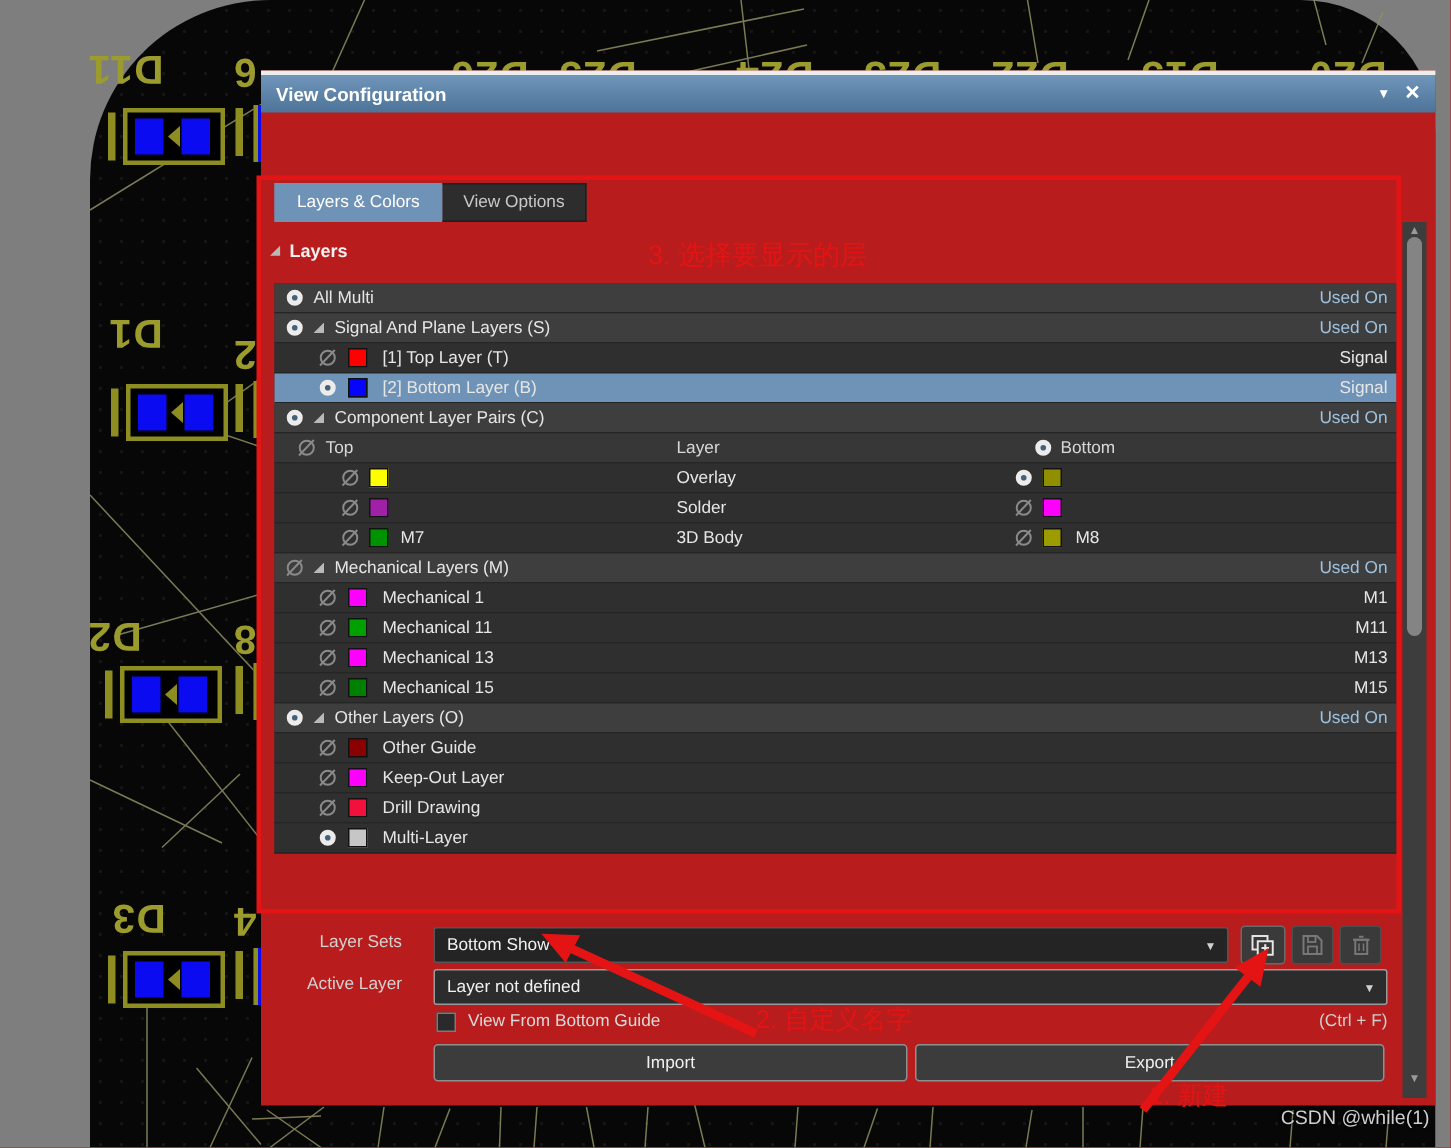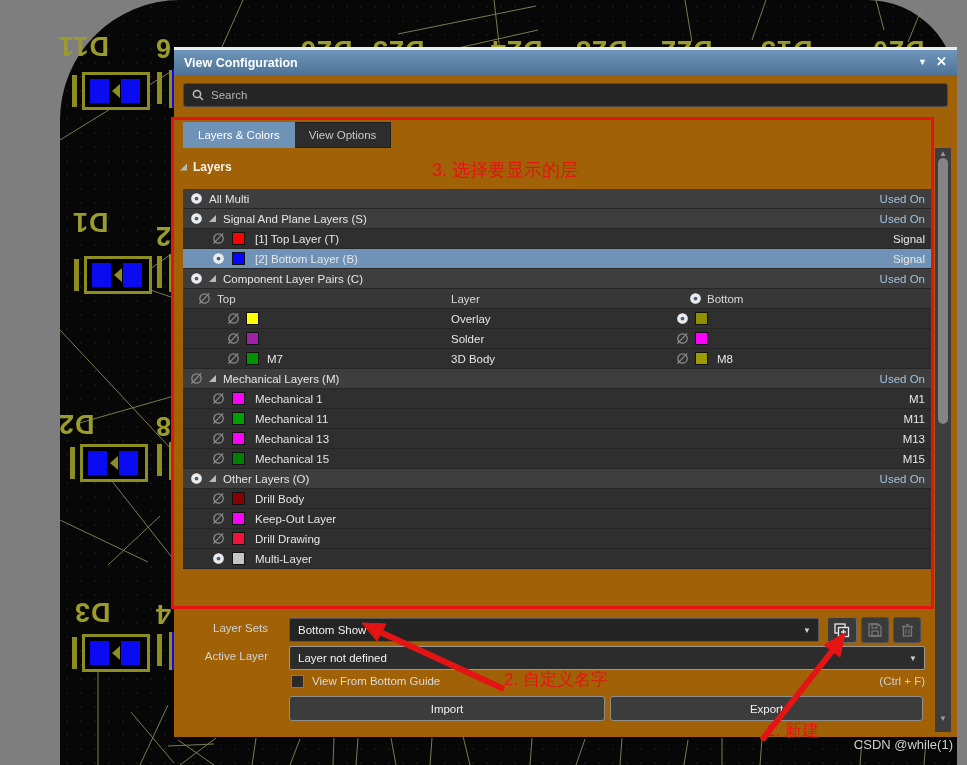--- a/index.html
+++ b/index.html
@@ -18,21 +18,21 @@
   .fp .pad{position:absolute;top:4px;width:19px;height:24px;background:#0b0bf2}
   .fp .p1{left:5px}.fp .p2{left:36px}
   .fp .tri{position:absolute;left:27px;top:9px;width:0;height:0;
            border-top:7px solid transparent;border-bottom:7px solid transparent;border-right:8px solid #8d8d22}
   .fp .bar{position:absolute;left:-13px;top:0;width:5px;height:32px;background:#8d8d22}
   .fpp{position:absolute;width:22px;height:38px}
   .fpp .b1{position:absolute;left:0;top:2px;width:5px;height:32px;background:#8d8d22}
   .fpp .b2{position:absolute;left:12px;top:0;width:10px;height:38px;border-left:3px solid #8d8d22;background:#0b0bf2}
 
   
-  #panel{position:absolute;left:174px;top:47px;width:783px;height:690px;background:#a16207;
+  #panel{position:absolute;left:174px;top:47px;width:783px;height:690px;background:#b91c1c;
          border-top:3px solid #ededed;box-sizing:border-box;font-size:11.5px;color:#e6e6e6}
   #titlebar{position:absolute;left:0;top:0;width:100%;height:25px;
             background:linear-gradient(#6f96ba,#4e7398);display:flex;align-items:center}
   #titlebar .t{margin-left:10px;font-weight:bold;font-size:12.5px;color:#fff}
   .tb-ico{position:absolute;color:#fff;cursor:default}
   #search{position:absolute;left:9px;top:33px;width:763px;height:22px;background:#262626;
           border:1px solid #4a4a4a;border-radius:3px;display:flex;align-items:center;color:#b5b5b5}
   #search svg{margin:0 7px 0 8px}
   #tabbar{position:absolute;left:9px;top:72px;height:17px;display:flex}
   .tab{height:26px;display:flex;align-items:center;padding:0 14px;border:1px solid #1f1f1f;box-sizing:border-box}
@@ -184,27 +184,20 @@
     <span class="b2"></span>
   </div>
 
 <div id="panel">
   <div id="titlebar">
     <span class="t">View Configuration</span>
     <span class="tb-ico" style="right:30px;top:7px;font-size:9px">▼</span>
     <span class="tb-ico" style="right:10px;top:4px;font-size:13px;font-weight:bold">✕</span>
   </div>
 
-  <div id="search">
-    <svg width="12" height="12" viewBox="0 0 12 12">
-      <circle cx="5" cy="5" r="3.6" fill="none" stroke="#c0c0c0" stroke-width="1.5"></circle>
-      <line x1="7.8" y1="7.8" x2="11" y2="11" stroke="#c0c0c0" stroke-width="1.5"></line>
-    </svg>
-    <span>Search</span>
-  </div>
 
   <div id="tabbar">
     <div class="tab act">Layers &amp; Colors</div>
     <div class="tab inact">View Options</div>
   </div>
 
   <div id="sechead">
     <span class="caret"></span>
     <span>Layers</span>
   </div>
@@ -435,21 +428,21 @@
       <div class="row layer">
         <span class="c" style="left:28px">
           <svg class="eye" viewBox="0 0 16 16">
     <circle cx="8" cy="8" r="5" fill="none" stroke="#8a8a8a" stroke-width="1.4"></circle>
     <line x1="2.5" y1="13.5" x2="13" y2="2.5" stroke="#8a8a8a" stroke-width="1.4"></line>
   </svg>
         </span>
         <span class="c" style="left:49px">
           <span class="sw" style="background:#8b0000"></span>
         </span>
-        <span class="c" style="left:72px">Drill Body</span>
+        <span class="c" style="left:72px">Other Guide</span>
       </div>
       <div class="row layer">
         <span class="c" style="left:28px">
           <svg class="eye" viewBox="0 0 16 16">
     <circle cx="8" cy="8" r="5" fill="none" stroke="#8a8a8a" stroke-width="1.4"></circle>
     <line x1="2.5" y1="13.5" x2="13" y2="2.5" stroke="#8a8a8a" stroke-width="1.4"></line>
   </svg>
         </span>
         <span class="c" style="left:49px">
           <span class="sw" style="background:#ff00ff"></span>

